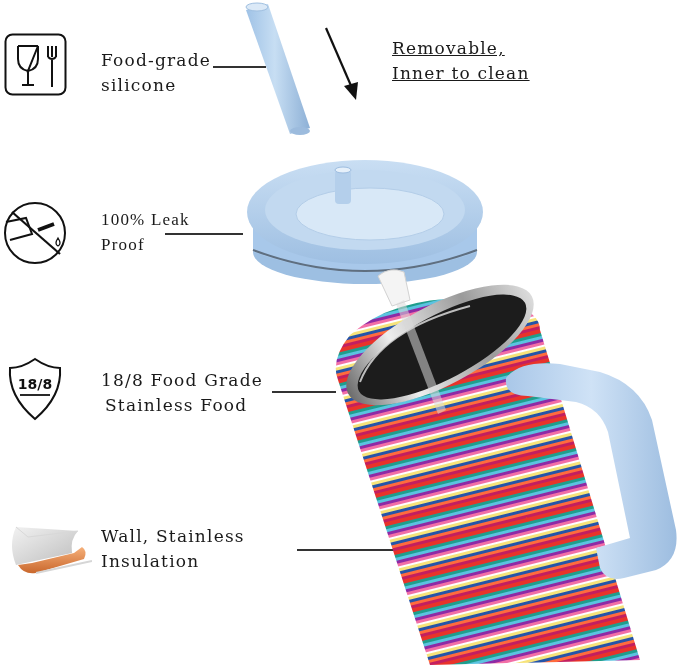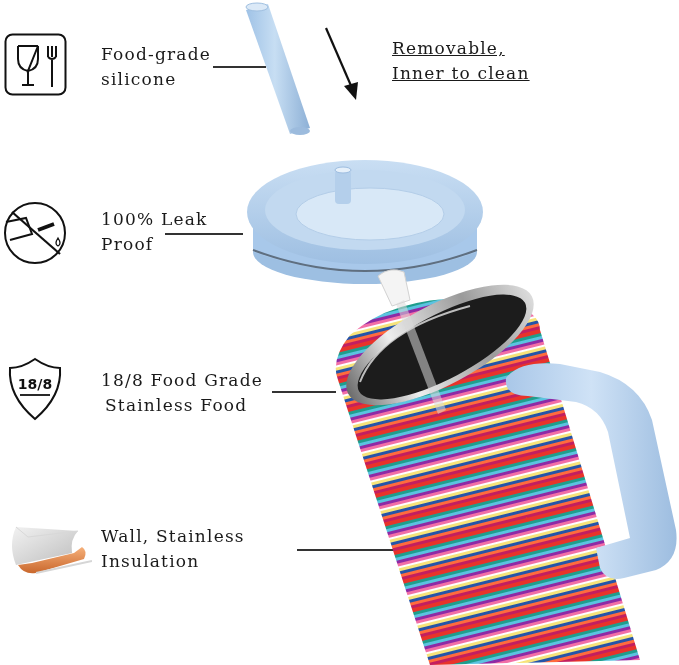--- a/index.html
+++ b/index.html
@@ -52,27 +52,27 @@
           <stop offset="1" stop-color="#c9672c"></stop>
       </linearGradient>
     </defs>
     <path d="M10 12 Q2 30 10 50 L66 38 Q64 24 72 16 Z" fill="url(#gwall)"></path>
     <path d="M10 12 L22 22 L72 16" fill="none" stroke="#d8d8d8" stroke-width="1"></path>
     <path d="M12 50 Q18 60 30 58 L78 44 Q82 36 76 32 L68 38 L26 48 Z" fill="url(#gcop)"></path>
     <path d="M30 58 L86 46" stroke="#d6d6d6" stroke-width="2"></path>
   </svg>
 </div>
 
-<div class="label" style="left:101px;top:42px;">
+<div class="label" style="left:101px;top:48px;">
   <div>Food-grade</div>
   <div>silicone</div>
 </div>
 <div class="leader" style="left:213px;top:66px;width:53px;"></div>
 
-<div class="label" style="left:101px;top:207px;">
+<div class="label" style="left:101px;top:207px;font-family:Liberation Serif, serif;">
   <div>100% Leak</div>
   <div>Proof</div>
 </div>
 <div class="leader" style="left:165px;top:233px;width:78px;"></div>
 
 <div class="label" style="left:101px;top:368px;">
   <div>18/8 Food Grade</div>
   <div style="padding-left:4px;">Stainless Food</div>
 </div>
 <div class="leader" style="left:272px;top:391px;width:64px;"></div>

